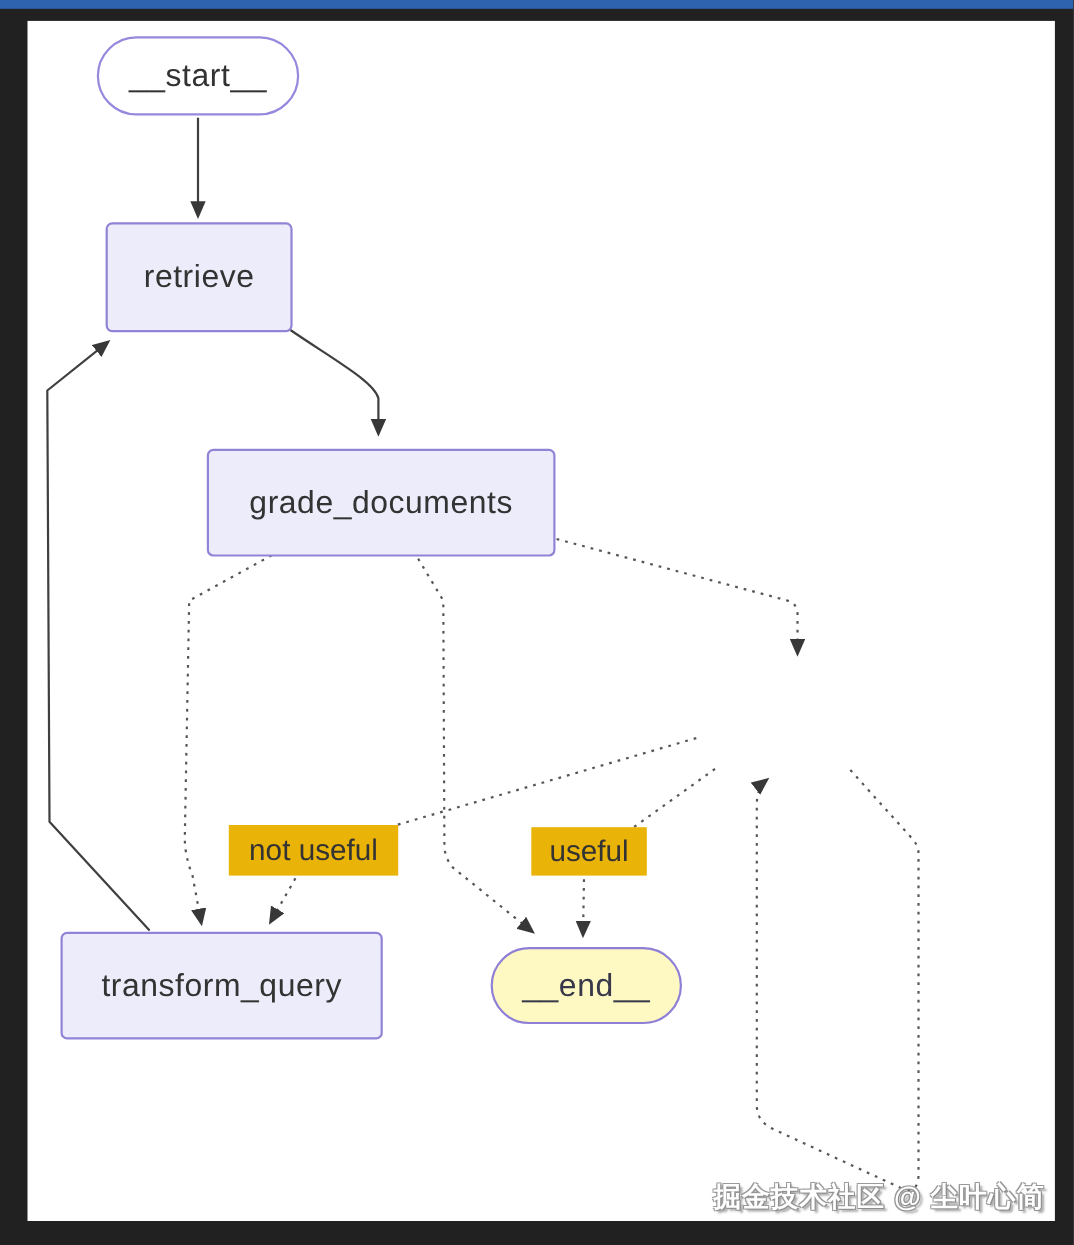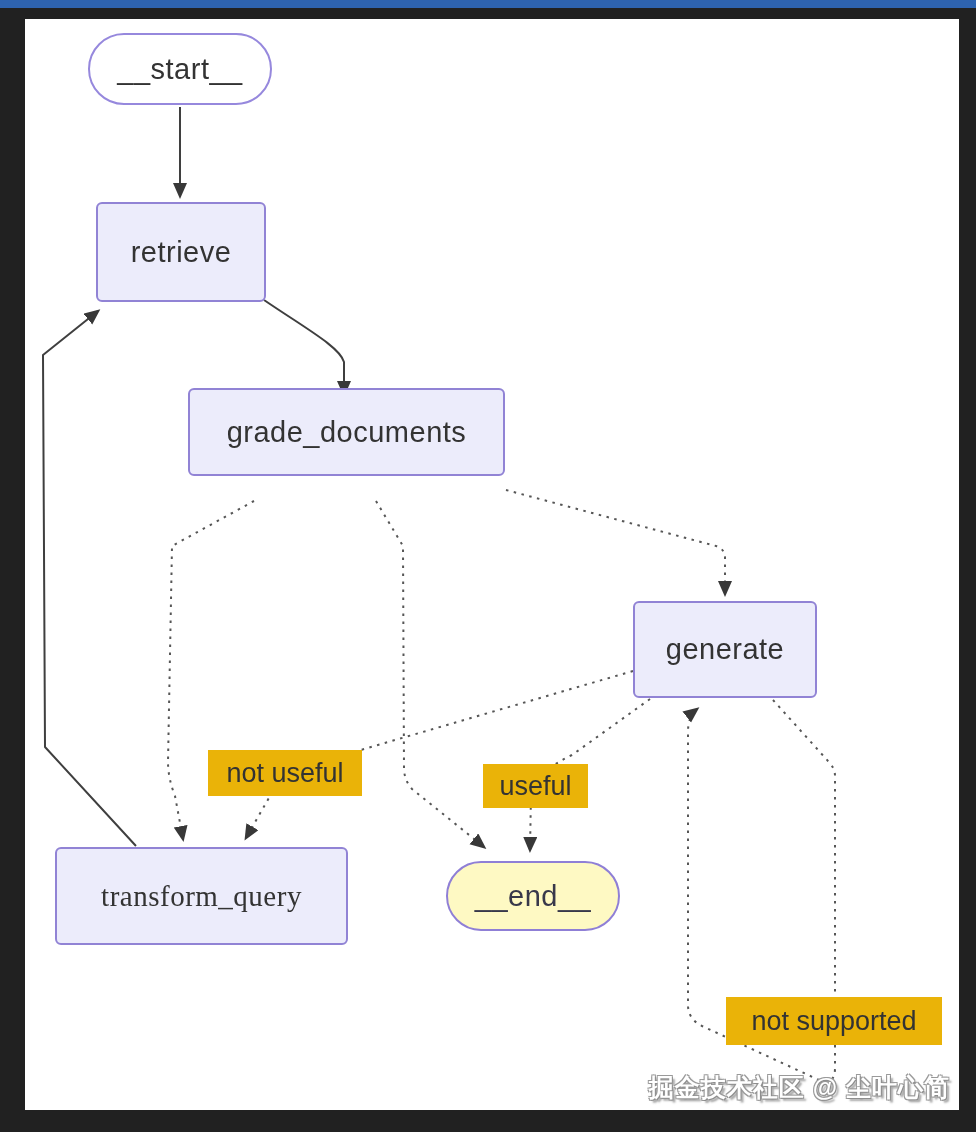--- a/index.html
+++ b/index.html
@@ -7,28 +7,28 @@
          font-family:"Liberation Sans",sans-serif;}
   #topbar{position:absolute;left:0;top:0;width:976px;height:8px;background:#2e63af;}
   #canvas{position:absolute;left:25px;top:19px;width:934px;height:1091px;background:#ffffff;}
   #edges{position:absolute;left:0;top:0;width:976px;height:1132px;pointer-events:none;}
   .node{position:absolute;display:flex;align-items:center;justify-content:center;
         background:#ececfb;border:2px solid #9183d5;border-radius:6px;
         color:#333333;font-size:29px;letter-spacing:0.5px;box-sizing:border-box;z-index:3;}
   .stadium{border-radius:40px;}
   #node-start{left:88px;top:33px;width:184px;height:72px;background:#ffffff;border-color:#9688dd;}
   #node-retrieve{left:96px;top:202px;width:170px;height:100px;}
-  #node-grade{left:188px;top:388px;width:317px;height:88px;}
+  #node-grade{left:188px;top:408px;width:317px;height:98px;}
   #node-generate{left:633px;top:601px;width:184px;height:97px;}
-  #node-transform{left:55px;top:847px;width:293px;height:98px;font-family:Liberation Serif, serif;}
+  #node-transform{left:55px;top:847px;width:293px;height:98px;}
   #node-end{left:446px;top:861px;width:174px;height:70px;background:#fef9c3;border-color:#8f7fd6;color:#38384a;}
   .edge-label{position:absolute;display:flex;align-items:center;justify-content:center;
         background:#eab308;color:#333333;font-size:27px;z-index:2;}
   #label-notuseful{left:208px;top:750px;width:154px;height:46px;}
-  #label-useful{left:483px;top:752px;width:105px;height:44px;margin-top:12px;}
+  #label-useful{left:483px;top:752px;width:105px;height:44px;}
   #label-notsupported{left:726px;top:997px;width:216px;height:48px;}
   #watermark{position:absolute;right:26px;top:1071px;z-index:4;
         color:#ffffff;font-size:25px;font-weight:bold;letter-spacing:1px;white-space:nowrap;
         text-shadow:1px 1px 0 #8d8d8d,-1px -1px 0 #9a9a9a,1px -1px 0 #9a9a9a,
                     -1px 1px 0 #9a9a9a,3px 3px 2px rgba(60,60,60,0.45);}
 </style>
 </head>
 <body>
 
 <div id="stage">
@@ -58,34 +58,28 @@
 
   <div id="node-start" class="node stadium">
     <span>__start__</span>
   </div>
   <div id="node-retrieve" class="node">
     <span>retrieve</span>
   </div>
   <div id="node-grade" class="node">
     <span>grade_documents</span>
   </div>
-  <div id="node-generate" class="node">
-    <span>generate</span>
-  </div>
   <div id="node-transform" class="node">
     <span>transform_query</span>
   </div>
   <div id="node-end" class="node stadium">
     <span>__end__</span>
   </div>
 
   <div id="label-notuseful" class="edge-label">
     <span>not useful</span>
   </div>
   <div id="label-useful" class="edge-label">
     <span>useful</span>
   </div>
-  <div id="label-notsupported" class="edge-label">
-    <span>not supported</span>
-  </div>
 
   <div id="watermark">掘金技术社区 @ 尘叶心简</div>
 </div>
 
 </body></html>

